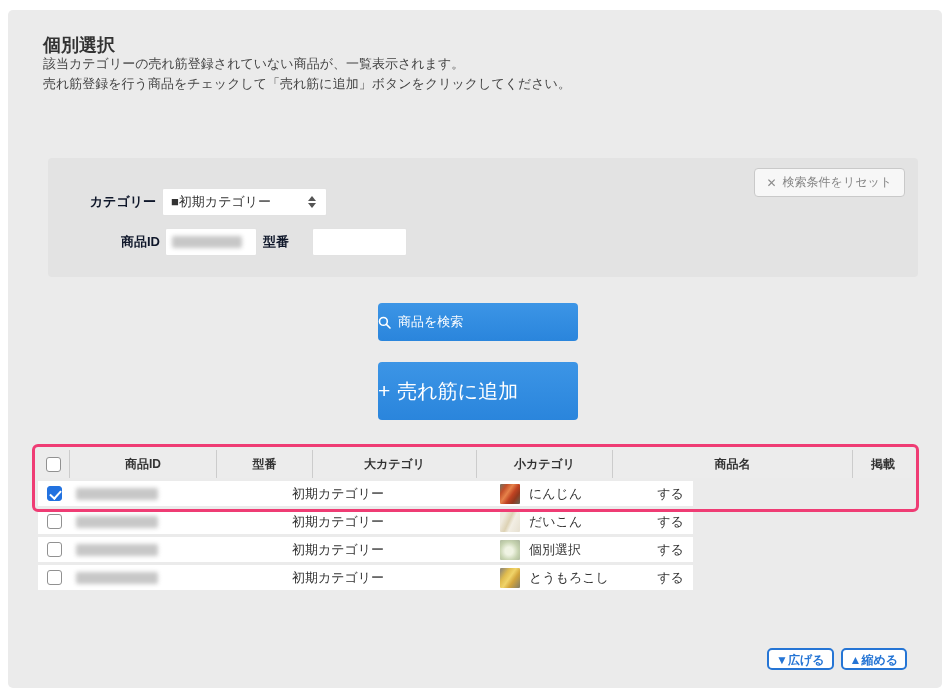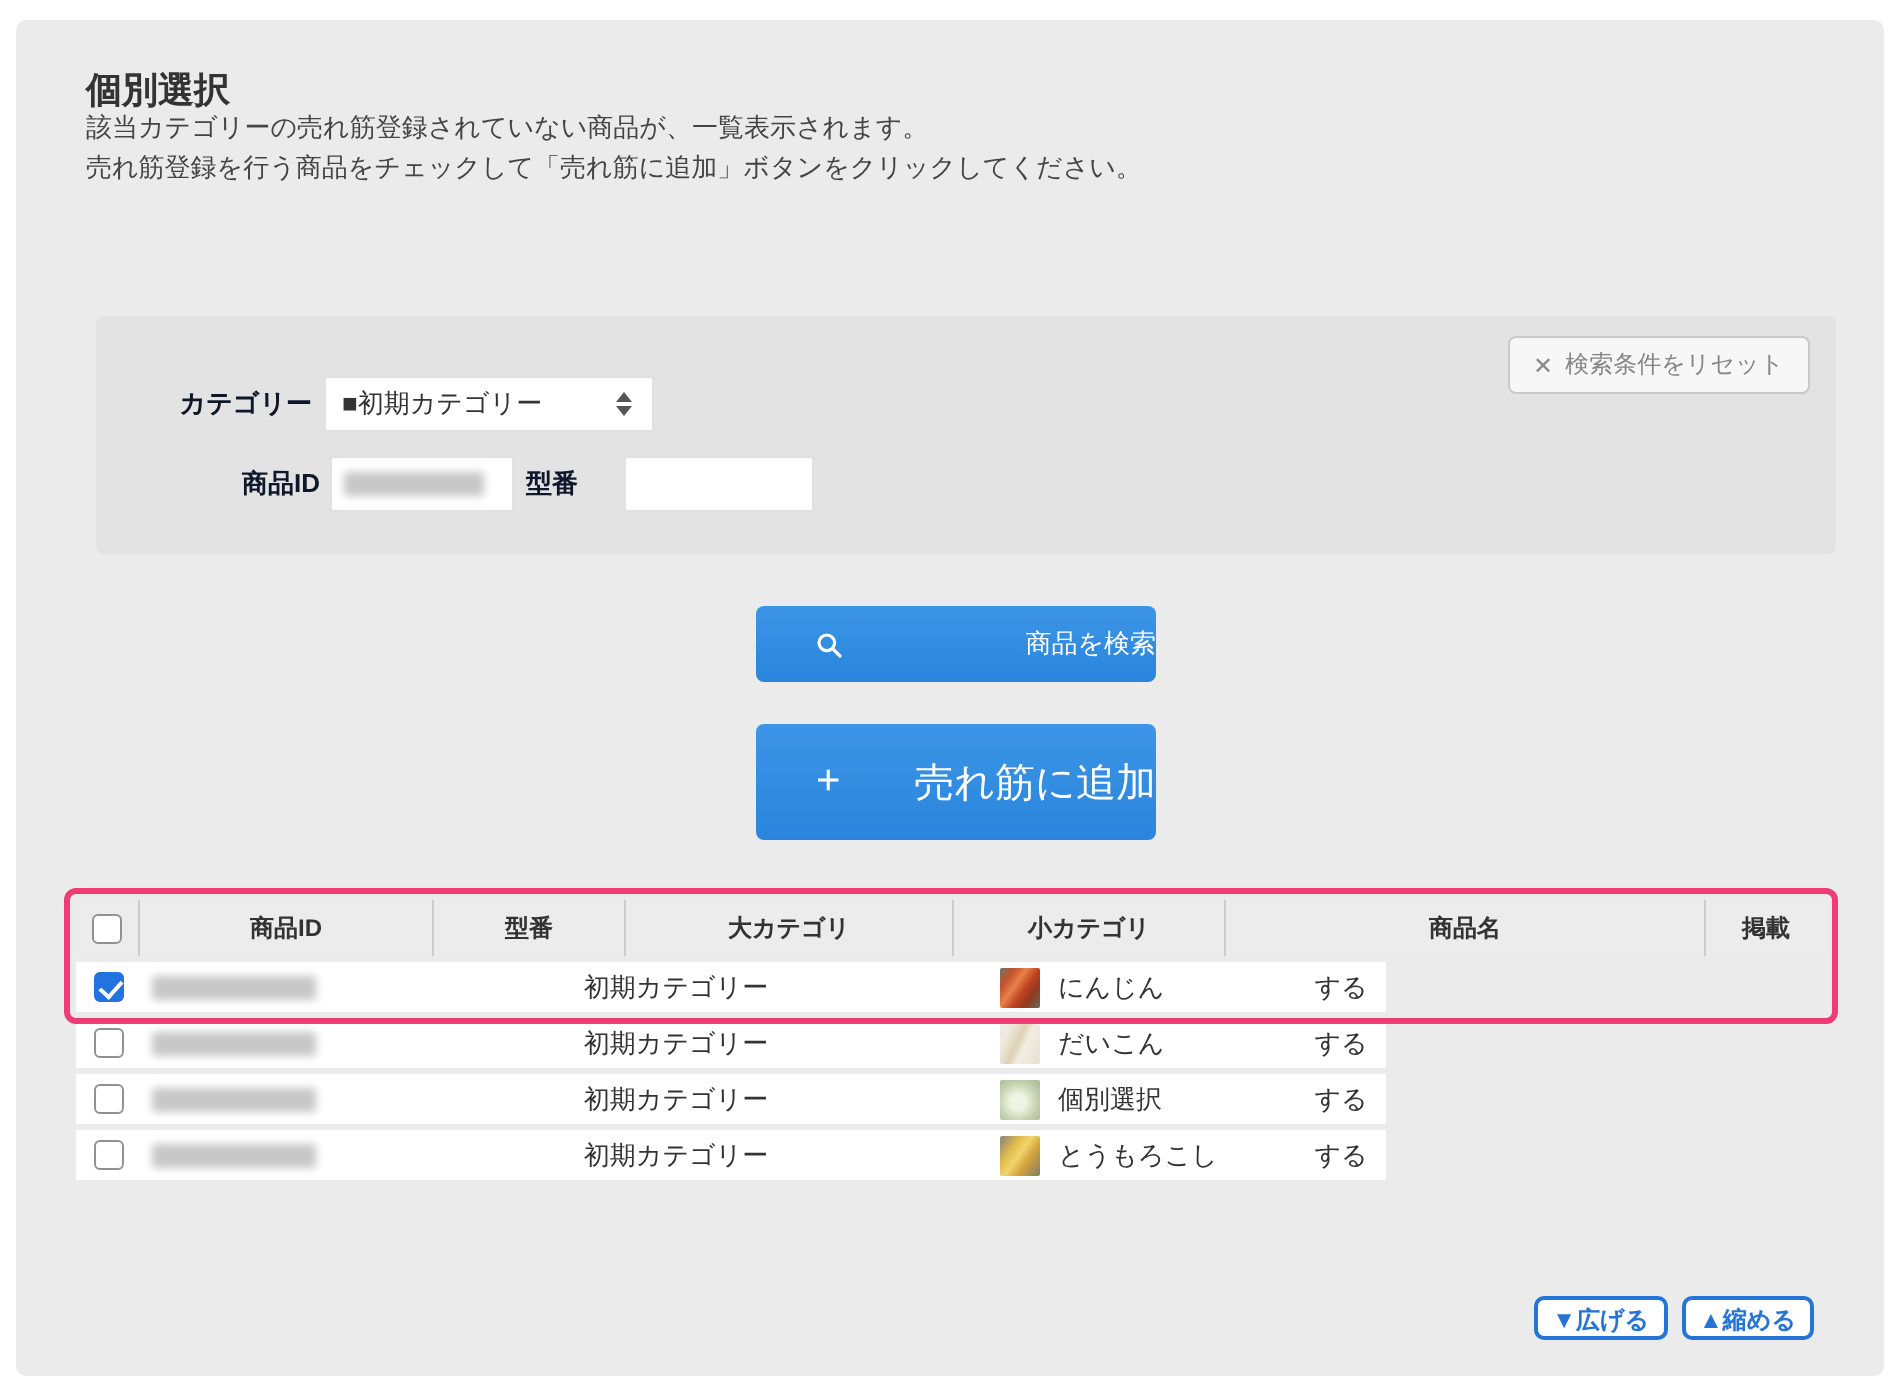--- a/index.html
+++ b/index.html
@@ -31,21 +31,21 @@
   .tinput { position:absolute; height:28px; background:#fff; border:1px solid #e2e2e2;
     border-radius:2px; display:flex; align-items:center; padding:0 6px; }
   .input-id { left:117px; top:70px; width:92px; }
   .input-model { left:264px; top:70px; width:95px; }
   .redacted { display:inline-block; width:70px; height:12px; background:#c7c7c7;
     border-radius:2px; filter:blur(2px); }
 
   
   .btn-blue { position:absolute; left:370px; width:200px; border:none; border-radius:4px;
     background:linear-gradient(#3c95e6,#2a85dc); color:#fff; font-family:inherit;
-    display:flex; align-items:center; justify-content:space-between; gap:7px; cursor:pointer;padding-left:30px; }
+    display:flex; align-items:center; justify-content:flex-start; gap:7px; cursor:pointer; }
   .btn-search { top:293px; height:38px; font-size:13px; }
   .btn-add { top:352px; height:58px; font-size:20px; }
   .btn-add .plus { font-size:21px; font-weight:400; }
 
   
   .ptable { position:absolute; left:30px; top:440px; width:875px; }
   .thead { display:flex; height:28px; background:#ececec; align-items:stretch; }
   .hc { display:flex; align-items:center; justify-content:center; font-size:12px;
     font-weight:bold; color:#333; border-right:1px solid #cccccc; }
   .hc:last-child { border-right:none; }

